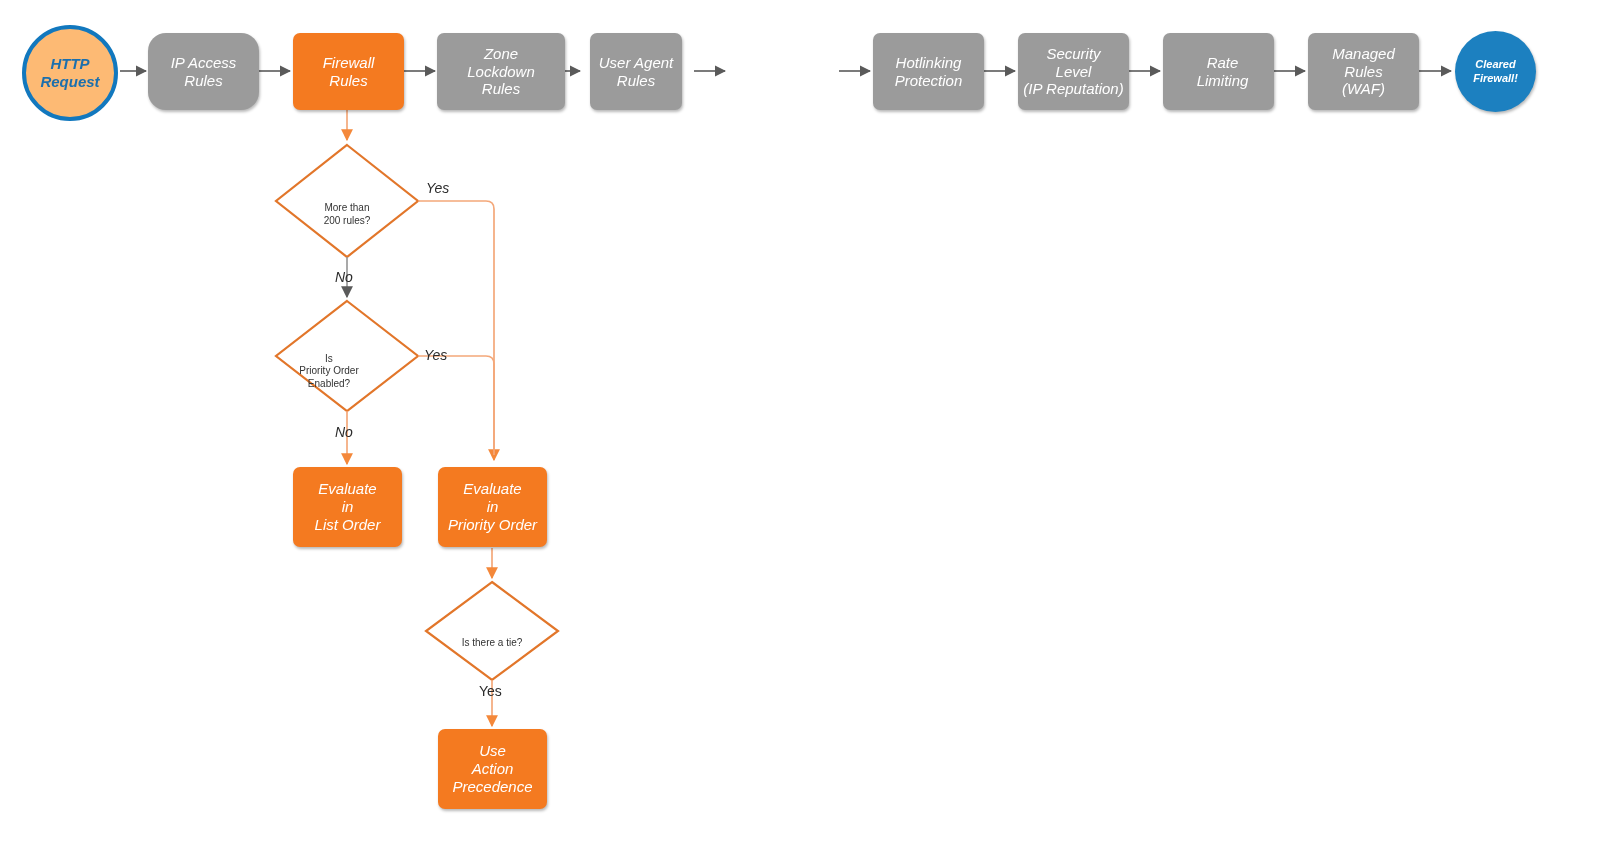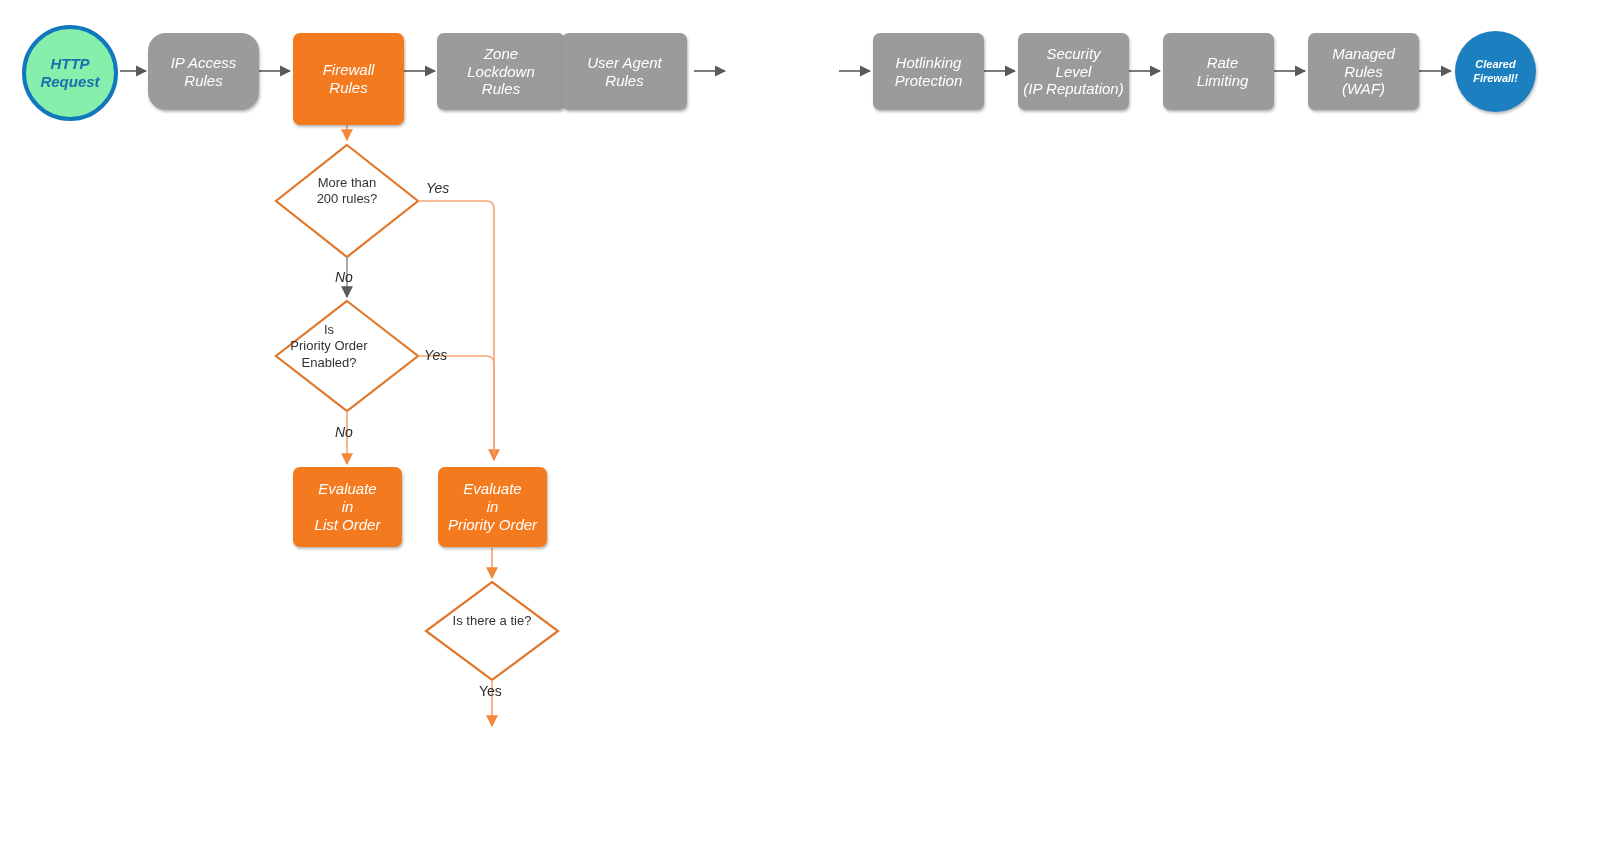--- a/index.html
+++ b/index.html
@@ -47,21 +47,21 @@
     color: #ffffff;
     padding: 0 4px;
     white-space: pre-line;
   }
   .box.gray  { background: #9b9b9b; }
   .box.orange{ background: #f47a20; }
 
   .circle-start {
     border-radius: 50%;
     border: 4px solid #1278be;
-    background: #86efac;
+    background: #fdba74;
   }
   .circle-start .lbl {
     font-style: italic;
     font-weight: bold;
     font-size: 15px;
     color: #1b6fad;
     white-space: pre-line;
     line-height: 1.2;
   }
   .circle-end {
@@ -75,24 +75,24 @@
     font-size: 11px;
     color: #ffffff;
     white-space: pre-line;
     line-height: 1.2;
   }
 
   
   .diamond-label {
     position: absolute;
     display: flex;
-    align-items: flex-start;
+    align-items: flex-end;
     justify-content: center;
     text-align: center;
-    font-size: 13px;
+    font-size: 10px;
     color: #333333;
     white-space: pre-line;
     line-height: 1.25;
     pointer-events: none;
   }
 
   
   .edge-label {
     position: absolute;
     font-size: 14px;
@@ -159,32 +159,32 @@
   <div class="node circle-start" style="left:22px; top:25px; width:96px; height:96px;">
     <span class="lbl">HTTP
 Request</span>
   </div>
 
   <div class="node box gray" style="left:148px;  top:33px; width:111px; height:77px;border-radius:18px;">
     <span class="lbl">IP Access
 Rules</span>
   </div>
 
-  <div class="node box orange" style="left:293px; top:33px; width:111px; height:92px;">
+  <div class="node box orange" style="left:293px; top:33px; width:111px; height:77px;">
     <span class="lbl">Firewall
 Rules</span>
   </div>
 
   <div class="node box gray" style="left:437px; top:33px; width:128px; height:77px;">
     <span class="lbl">Zone
 Lockdown
 Rules</span>
   </div>
 
-  <div class="node box gray" style="left:562px; top:33px; width:125px; height:77px;">
+  <div class="node box gray" style="left:590px; top:33px; width:92px; height:77px;">
     <span class="lbl">User Agent
 Rules</span>
   </div>
 
 
   <div class="node box gray" style="left:873px; top:33px; width:111px; height:77px;">
     <span class="lbl">Hotlinking
 Protection</span>
   </div>
 
@@ -230,20 +230,25 @@
 in
 List Order</span>
   </div>
 
   <div class="node box orange" style="left:438px; top:467px; width:109px; height:80px;">
     <span class="lbl">Evaluate
 in
 Priority Order</span>
   </div>
 
+  <div class="node box orange" style="left:438px; top:729px; width:109px; height:80px;">
+    <span class="lbl">Use
+Action
+Precedence</span>
+  </div>
 
   <div class="edge-label" style="left:426px; top:180px;">
     <span>Yes</span>
   </div>
 
   <div class="edge-label" style="left:335px; top:269px;">
     <span>No</span>
   </div>
 
   <div class="edge-label" style="left:424px; top:347px;">

